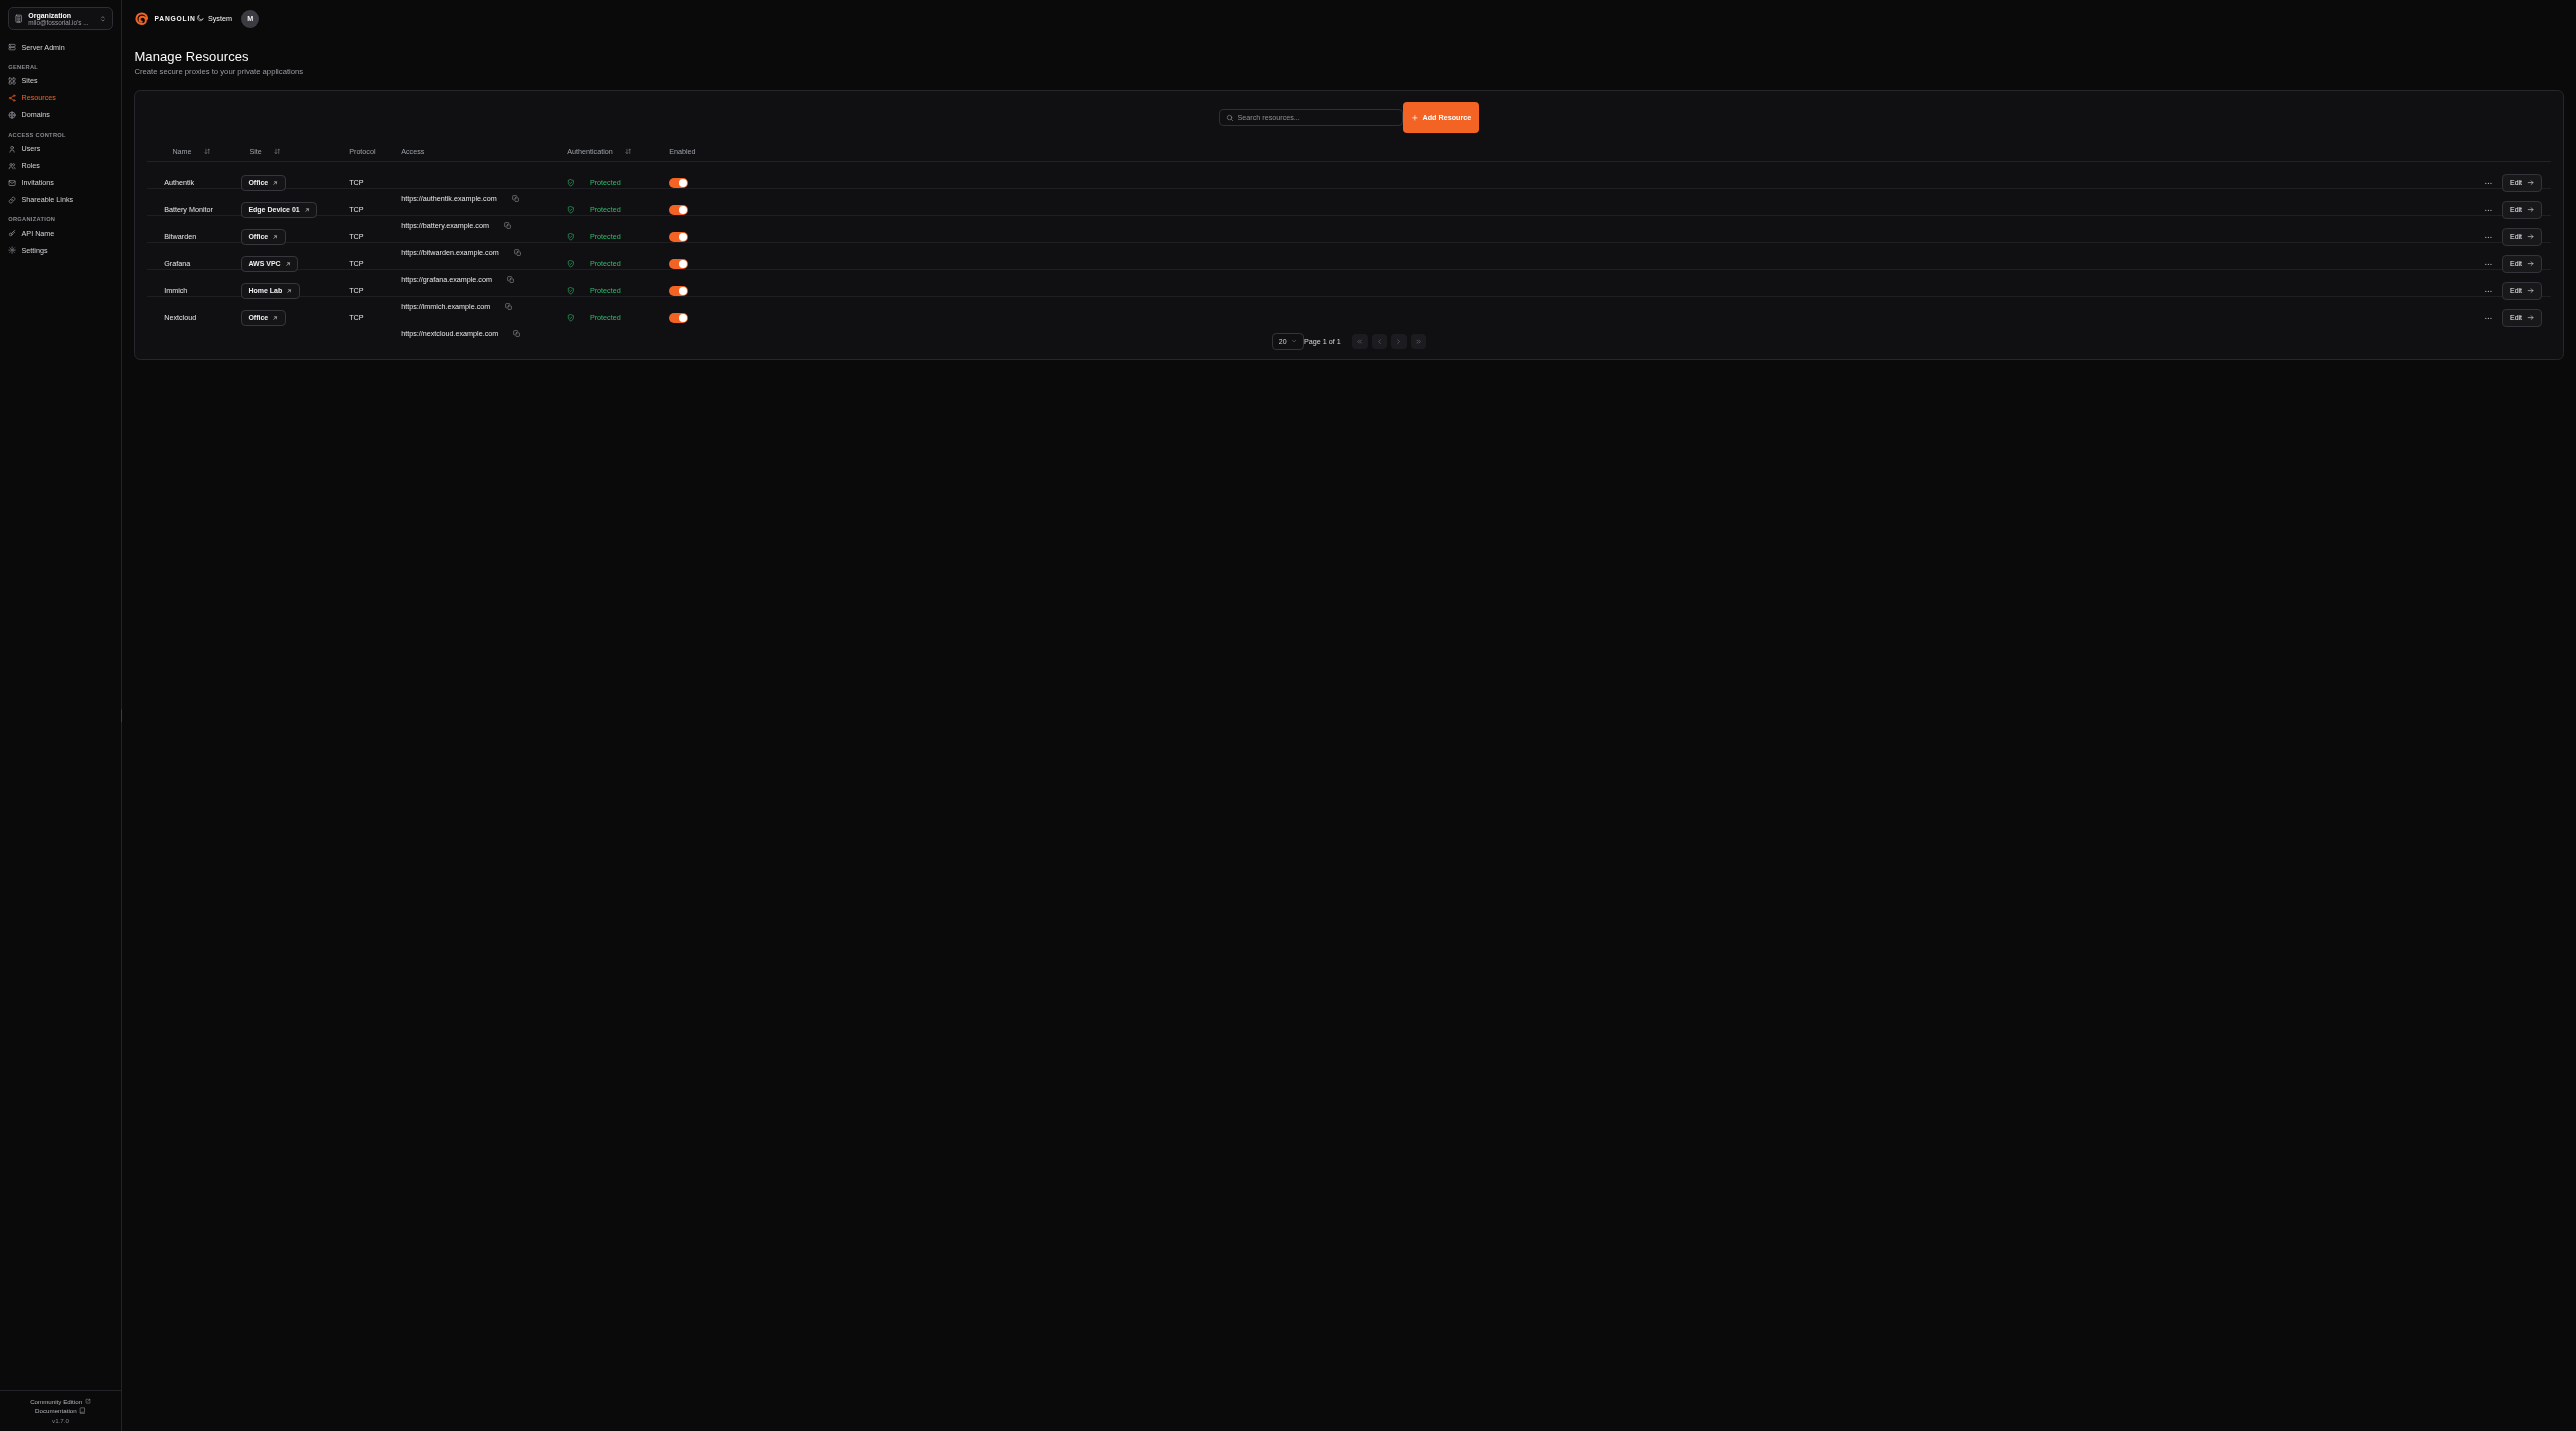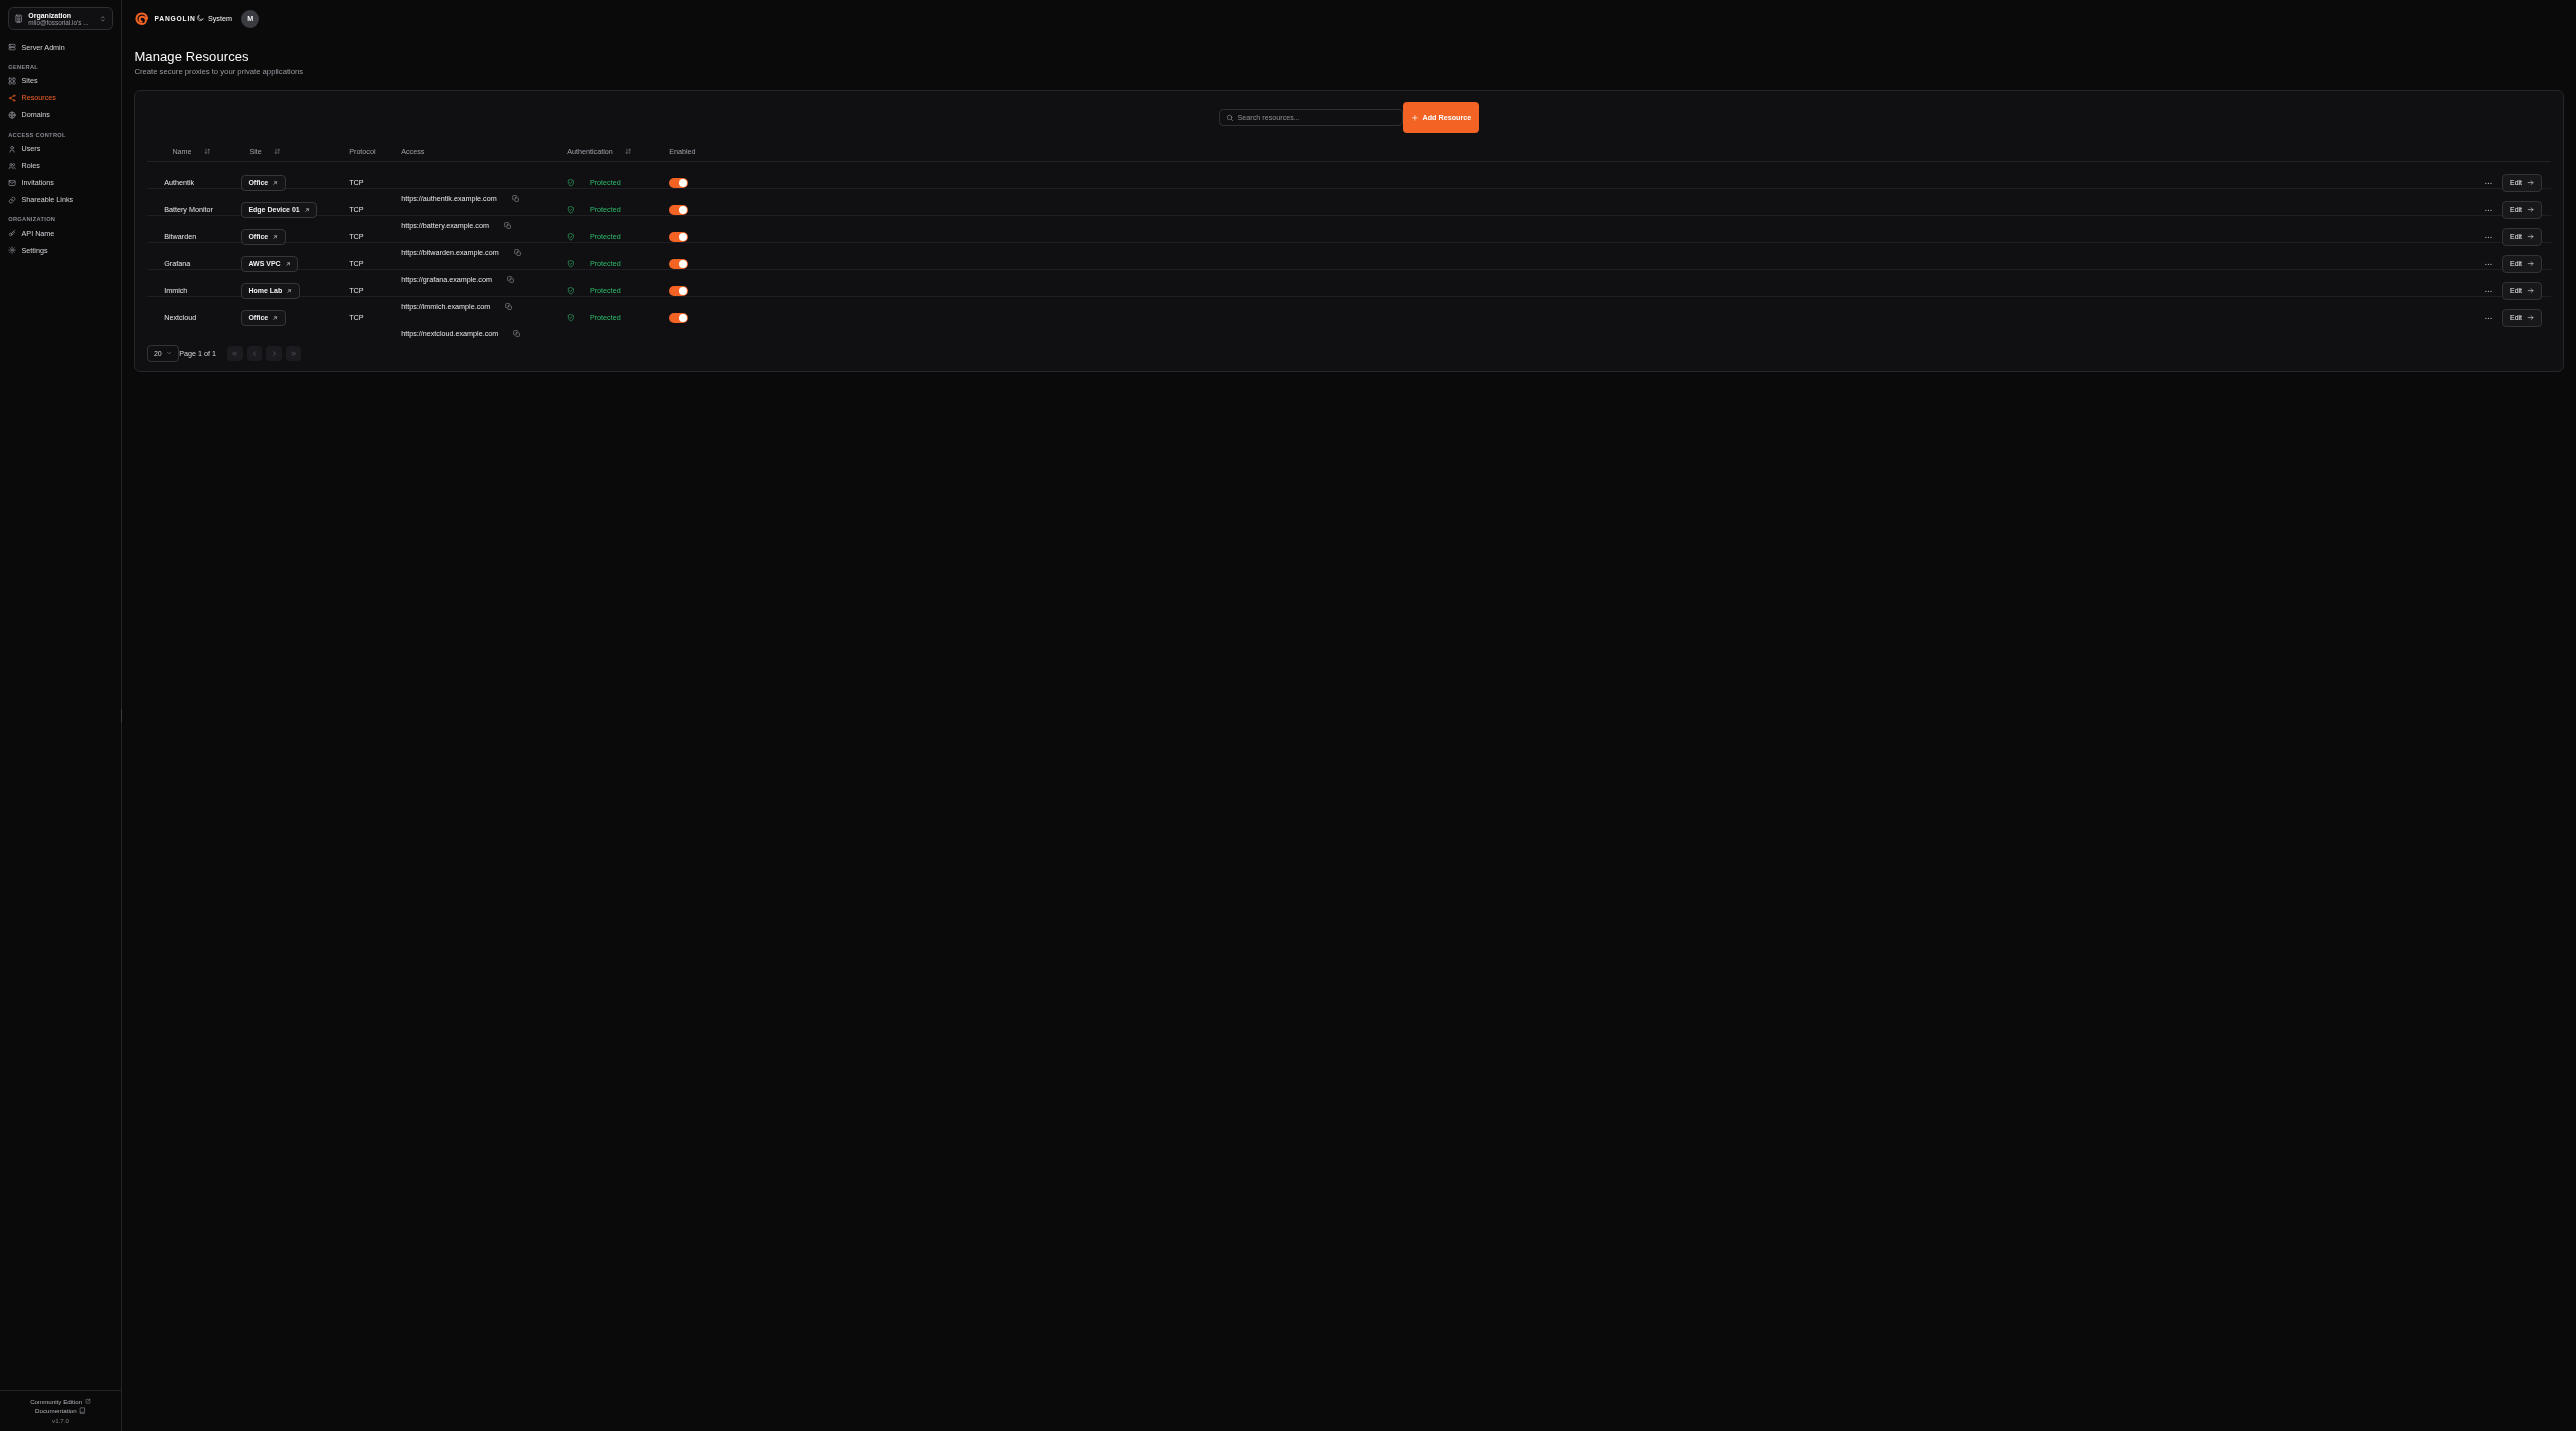--- a/index.html
+++ b/index.html
@@ -125,21 +125,21 @@
   .actions-cell { display:flex; align-items:center; justify-content:flex-end; gap:8.2px; padding-right:7.2px; }
   .dots-btn { background:none; border:none; color:#b9b9c0; cursor:pointer; display:inline-flex; padding:1px; }
   .edit-btn {
     display:inline-flex; align-items:center; gap:4.6px; height:17.5px; padding:0 7.2px;
     background:#18181b; border:0.5px solid #333339; border-radius:4.1px; color:#f1f1f3;
     font-family:inherit; font-size:7px; font-weight:500; cursor:pointer;
   }
   .edit-btn svg { color:#e4e4e7; }
 
   
-  .card-footer { display:flex; align-items:center; justify-content:flex-start; margin-top:21px; }
+  .card-footer { display:flex; align-items:center; justify-content:center; margin-top:9px; }
   .page-size {
     display:inline-flex; align-items:center; gap:4.1px; height:17px; padding:0 6.2px;
     background:transparent; border:0.5px solid #33333a; border-radius:4.1px; color:#cfcfd4;
     font-family:inherit; font-size:7px; cursor:pointer;
   }
   .page-size svg { color:#8d8d95; }
   .pager { display:flex; align-items:center; gap:4.1px; }
   .page-info { color:#d8d8dc; font-size:7.2px; margin-right:7.2px; }
   .pg-btn {
     width:15.5px; height:15.5px; border-radius:4.1px; border:none; background:#1c1c20;

